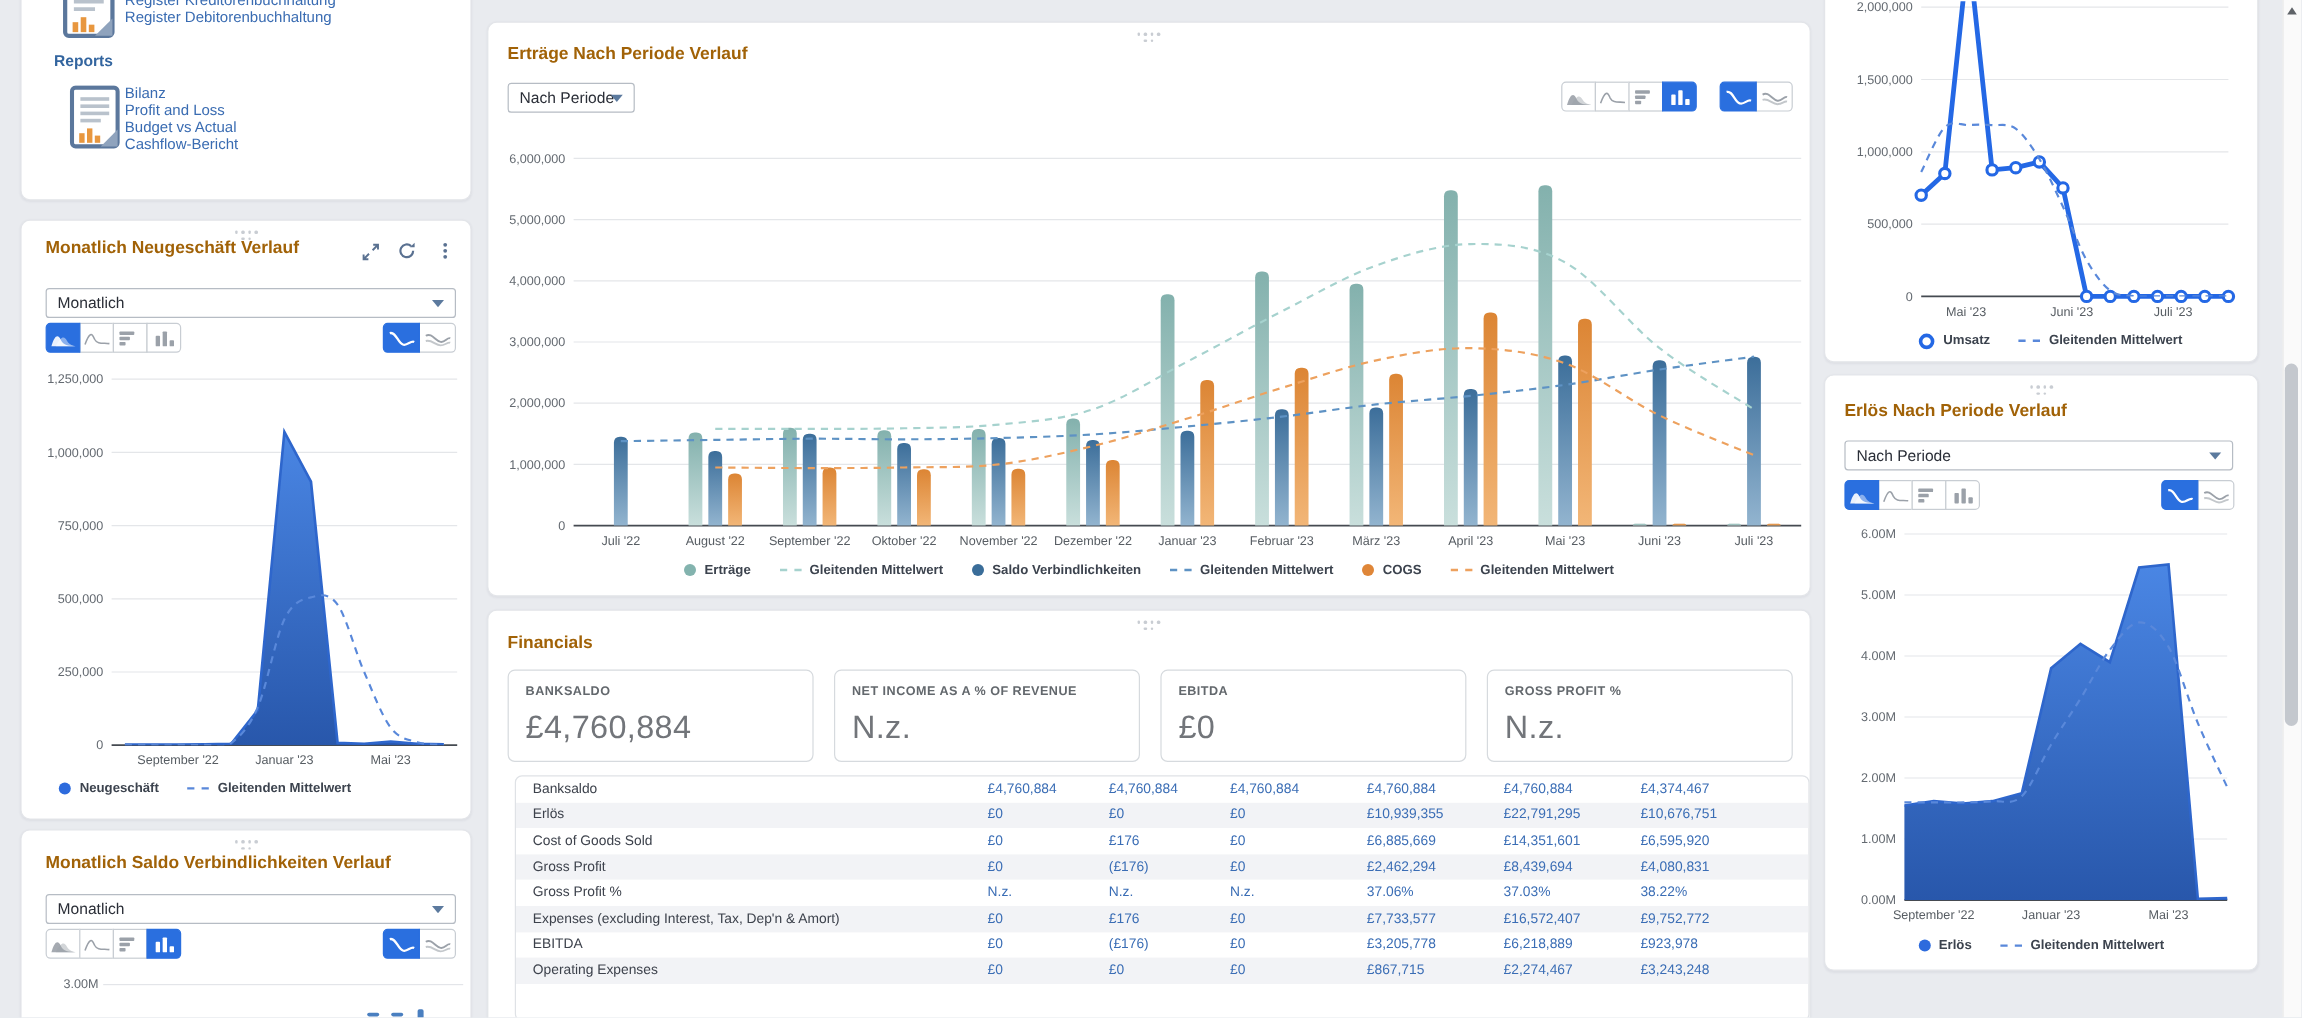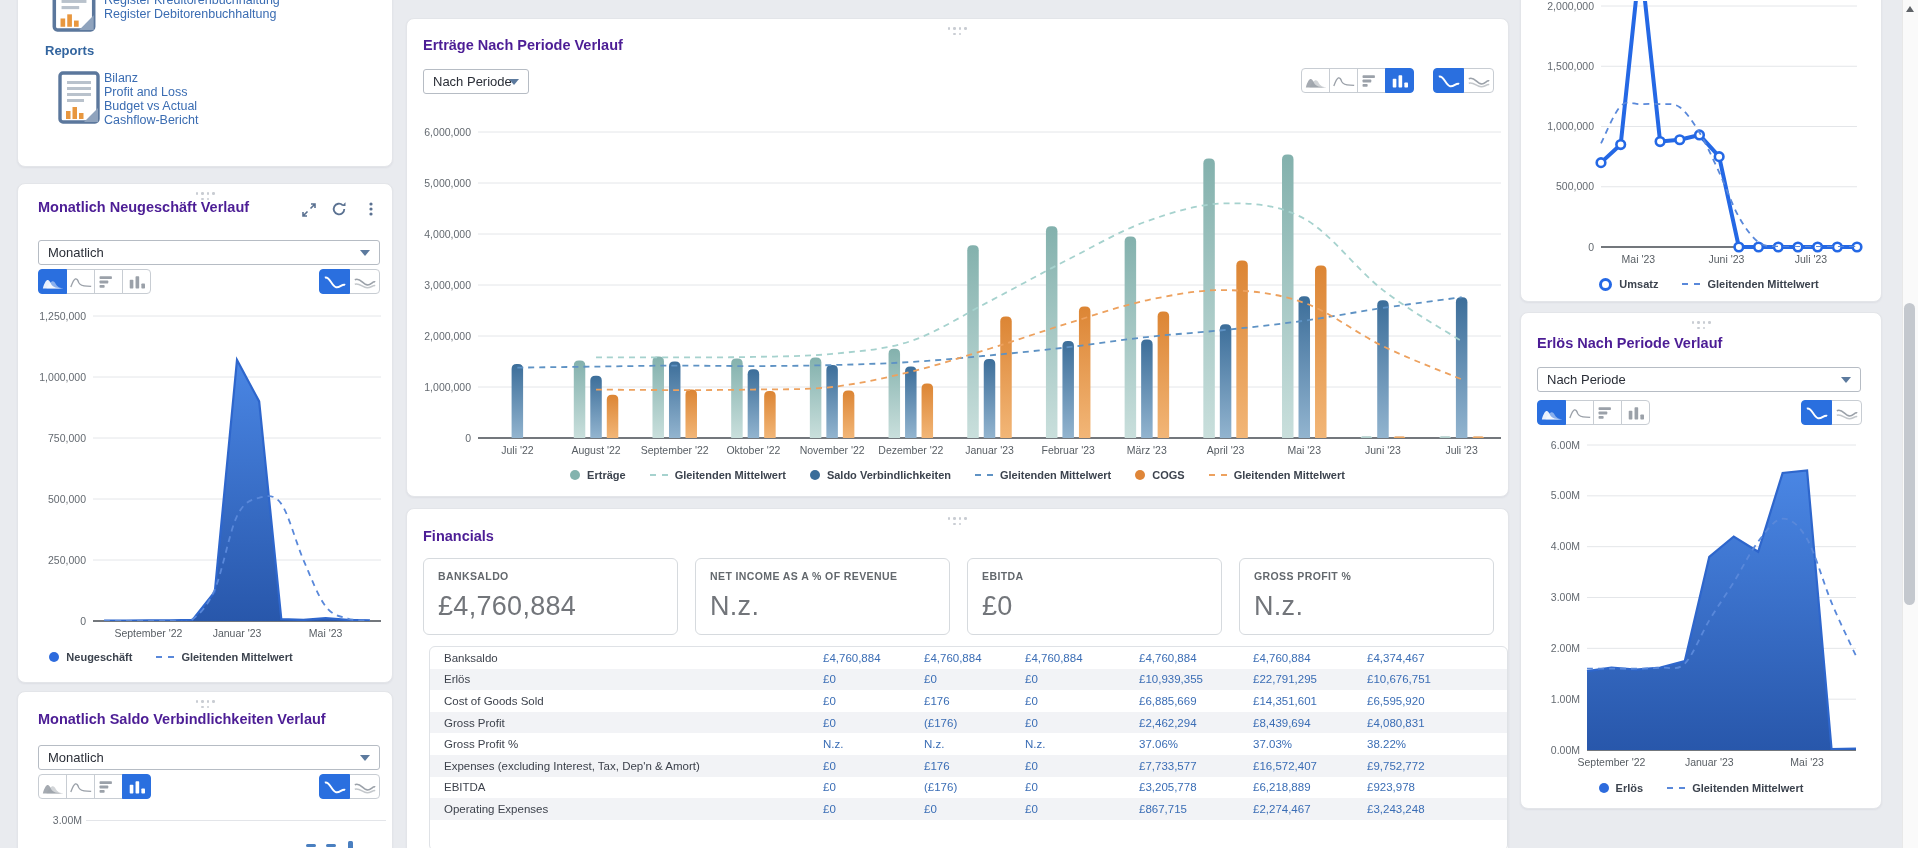--- a/index.html
+++ b/index.html
@@ -1,19 +1,19 @@
 <!DOCTYPE html>
 <html><head>
 <meta charset="utf-8">
 <style>
   html,body{margin:0;padding:0;background:#e9ebef;font-family:"Liberation Sans",sans-serif;}
   .stage{position:relative;width:1918px;height:848px;overflow:hidden;background:#e9ebef;}
   .card{position:absolute;background:#fff;border:1px solid #e3e5e9;border-radius:8px;box-shadow:0 1px 2px rgba(30,40,60,.06);}
   .abs{position:absolute;}
-  .card-title{position:absolute;font-size:14.5px;font-weight:700;color:#4c1d95;white-space:nowrap;}
+  .card-title{position:absolute;font-size:14.5px;font-weight:700;color:#a16207;white-space:nowrap;}
   .dots{position:absolute;width:24px;display:flex;flex-wrap:wrap;gap:3px;justify-content:center;}
   .dots i{width:2.5px;height:2.5px;background:#c9cdd3;border-radius:50%;}
   .dd{position:absolute;height:25px;border:1px solid #b6bcc4;border-radius:3px;background:#fff;display:flex;align-items:center;padding-left:9px;font-size:13px;color:#2a2e37;box-sizing:border-box;}
   .dd .caret{position:absolute;right:9px;top:9px;width:0;height:0;border-left:5px solid transparent;border-right:5px solid transparent;border-top:6px solid #5c7a9e;}
   .tgl{position:absolute;display:flex;}
   .tb{width:29px;height:25px;margin-left:-1px;border:1px solid #c8cdd3;background:#fff;color:#9ba1a9;padding:0;display:flex;align-items:center;justify-content:center;cursor:pointer;}
   .tb:first-child{border-radius:4px 0 0 4px;margin-left:0;}
   .tb:last-child{border-radius:0 4px 4px 0;}
   .tb.sel{background:#2a6fdf;border-color:#2a6fdf;color:#fff;position:relative;z-index:1;}
   .tb svg{width:22px;height:16px;display:block;}

